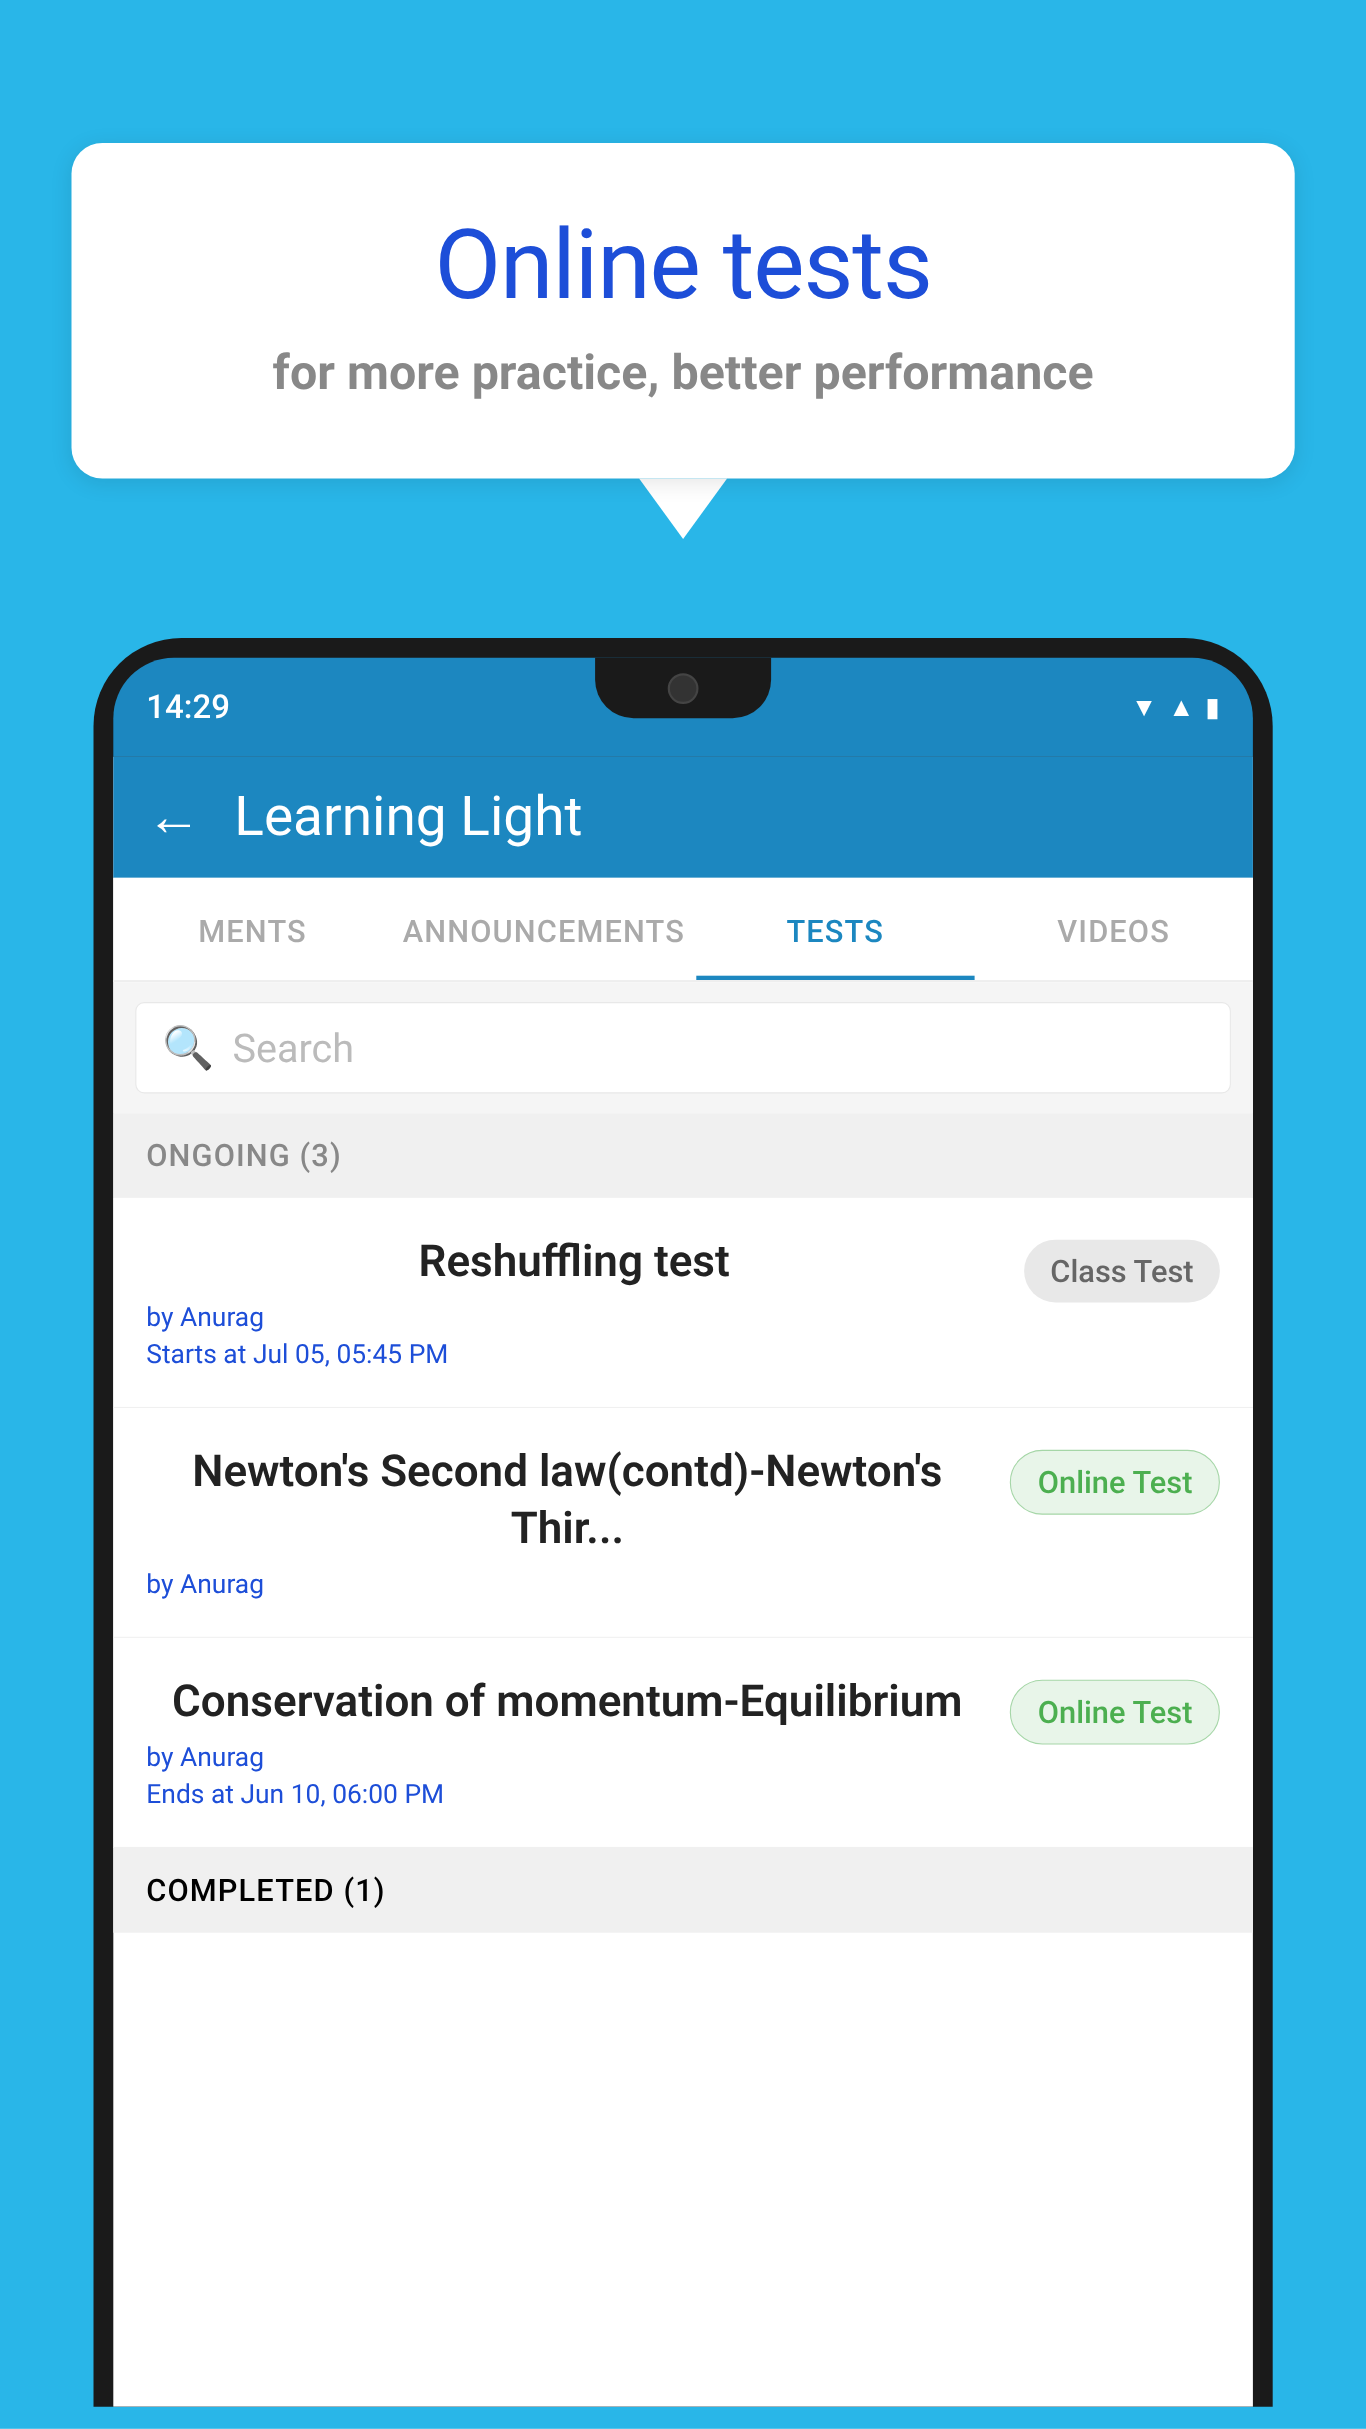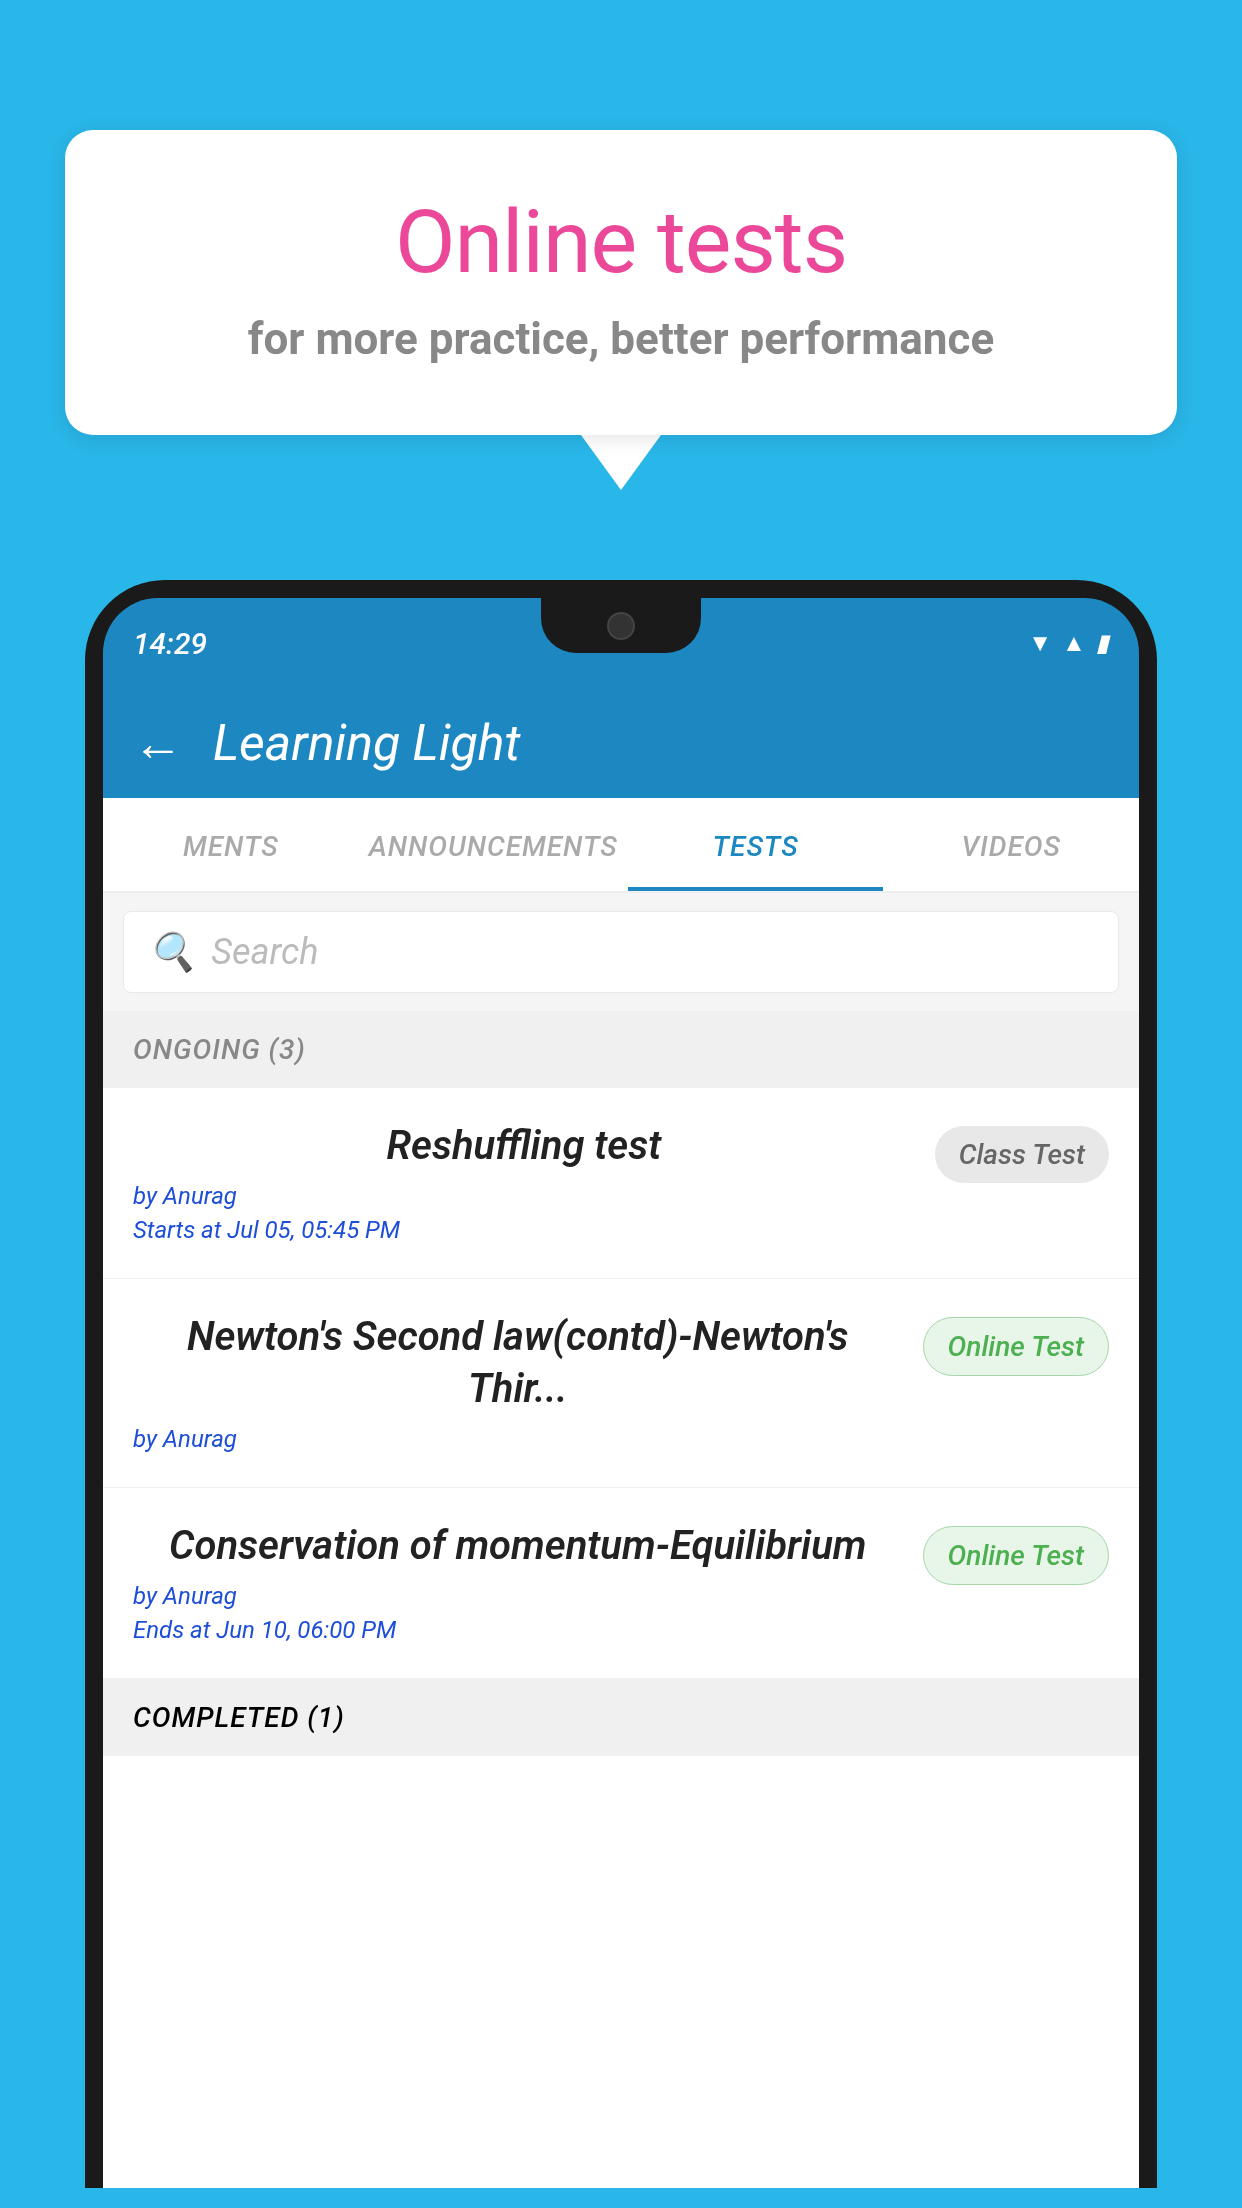--- a/index.html
+++ b/index.html
@@ -28,21 +28,21 @@
       background: white;
       border-radius: 28px;
       padding: 60px 80px 70px;
       width: 100%;
       text-align: center;
       box-shadow: 0 4px 20px rgba(0,0,0,0.1);
       position: relative;
     }
 
     .speech-bubble-title {
-      color: #ec4899;
+      color: #1d4ed8;
       font-size: 88px;
       font-weight: 400;
       letter-spacing: -1px;
       margin-bottom: 20px;
     }
 
     .speech-bubble-subtitle {
       color: #888;
       font-size: 44px;
       font-weight: 700;
@@ -57,21 +57,20 @@
       margin-top: 0;
     }
 
     
     .phone-wrapper {
       position: absolute;
       top: 580px;
       left: 85px;
       right: 85px;
       bottom: 0;
-      font-style: italic;
     }
 
     .phone-outer {
       width: 100%;
       background: #1a1a1a;
       border-radius: 80px 80px 0 0;
       padding: 18px 18px 0 18px;
       position: relative;
       overflow: hidden;
     }

